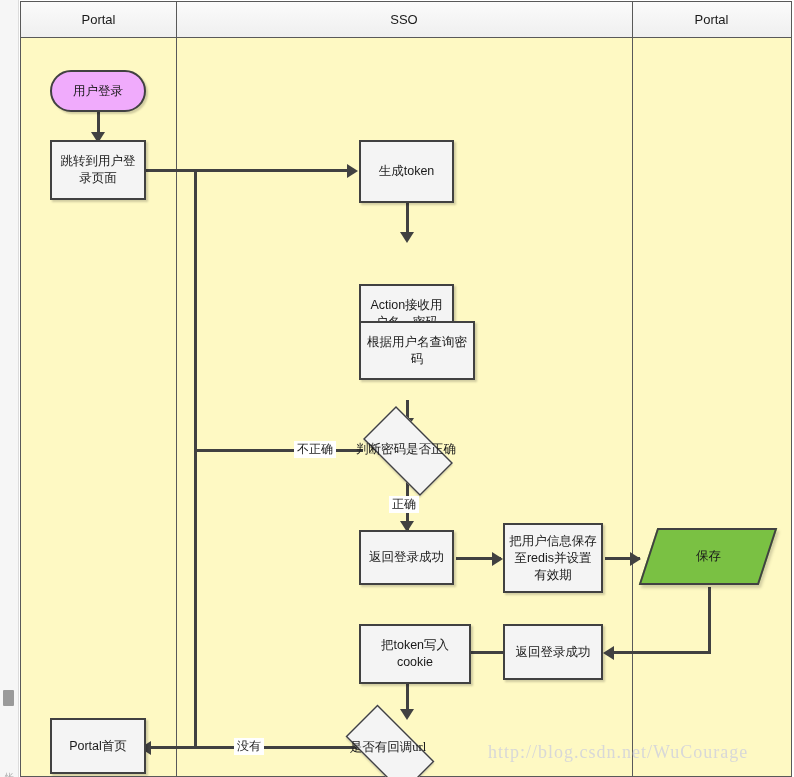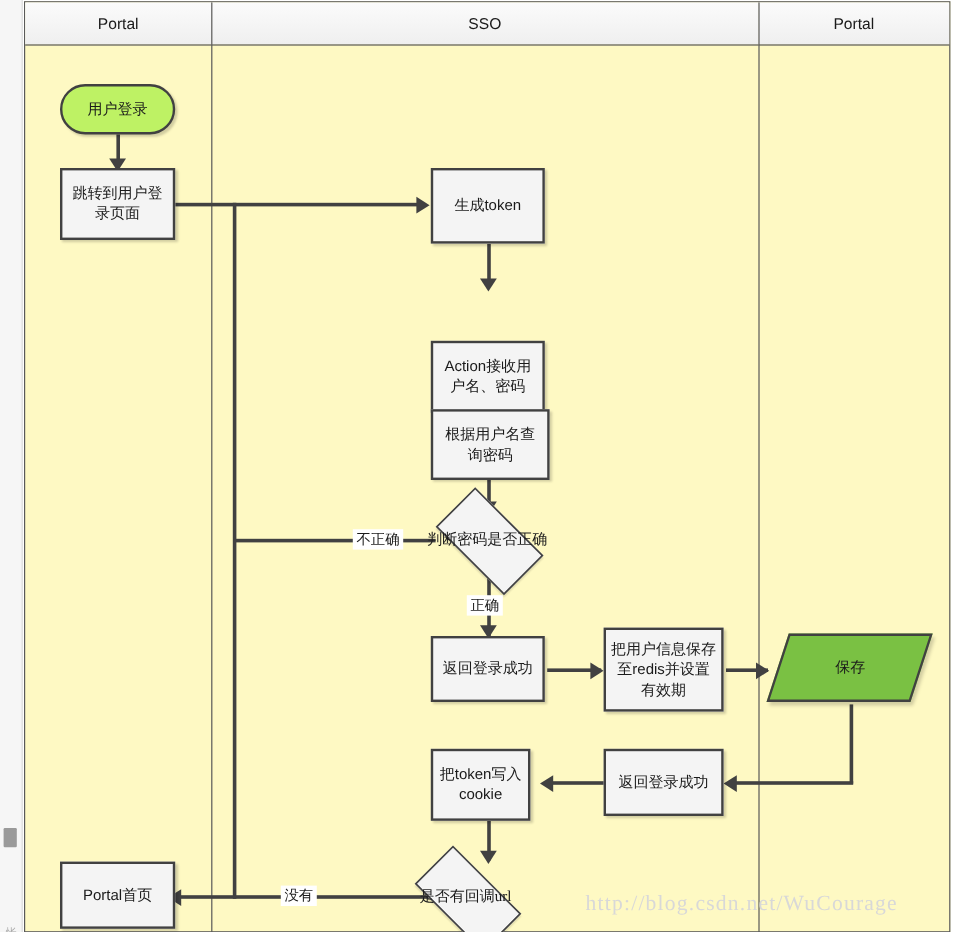--- a/index.html
+++ b/index.html
@@ -90,21 +90,21 @@
     font-size: 12.5px;
     line-height: 17px;
     color: #1a1a1a;
     background: #f4f4f4;
     border: 2px solid #414141;
     box-shadow: 2px 2px 2px rgba(0,0,0,0.18);
     padding: 2px 4px;
   }
   .node.terminator {
     border-radius: 22px;
-    background: #bef264;
+    background: #f0abfc;
   }
   .node.process { background: #f4f4f4; }
 
   
   .decision {
     position: absolute;
     box-sizing: border-box;
   }
   .decision .dia {
     position: absolute;
@@ -253,36 +253,36 @@
   <div class="arrow left" style="left:140px; top:741px;"></div>
 
   <div class="node terminator" style="left:50px; top:70px; width:96px; height:42px;">用户登录</div>
 
   <div class="node process" style="left:50px; top:140px; width:96px; height:60px;">跳转到用户登录页面</div>
 
   <div class="node process" style="left:359px; top:140px; width:95px; height:63px;">生成token</div>
 
   <div class="node process" style="left:359px; top:240px; width:95px; height:60px;margin-top:44px;">Action接收用户名、密码</div>
 
-  <div class="node process" style="left:359px; top:341px; width:99px; height:59px;">根据用户名查询密码</div>
+  <div class="node process" style="left:359px; top:321px; width:116px; height:59px;">根据用户名查询密码</div>
 
   <div class="decision" style="left:351px; top:418px; width:110px; height:62px;">
     <div class="dia"></div>
     <div class="dlabel">判断密码是否正确</div>
   </div>
 
   <div class="node process" style="left:359px; top:530px; width:95px; height:55px;">返回登录成功</div>
 
   <div class="node process" style="left:503px; top:523px; width:100px; height:70px;">把用户信息保存至redis并设置有效期</div>
 
   <div class="para" style="left: 648px; top: 528px; width: 120px; height: 57px; --fill: #7ac143;">
     <span>保存</span>
   </div>
 
-  <div class="node process" style="left:359px; top:624px; width:83px; height:60px;">把token写入cookie</div>
+  <div class="node process" style="left:359px; top:624px; width:112px; height:60px;">把token写入cookie</div>
 
   <div class="node process" style="left:503px; top:624px; width:100px; height:56px;">返回登录成功</div>
 
   <div class="decision" style="left:333px; top:717px; width:110px; height:60px;font-family:Liberation Serif, serif;">
     <div class="dia"></div>
     <div class="dlabel">是否有回调url</div>
   </div>
 
   <div class="node process" style="left:50px; top:718px; width:96px; height:56px;">Portal首页</div>
 

